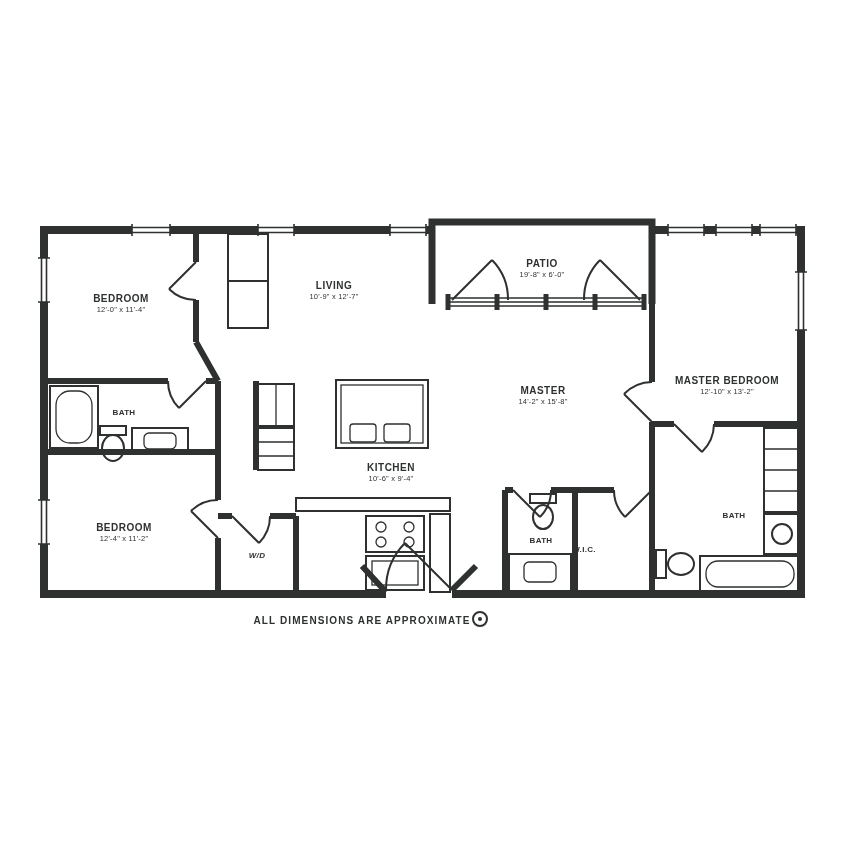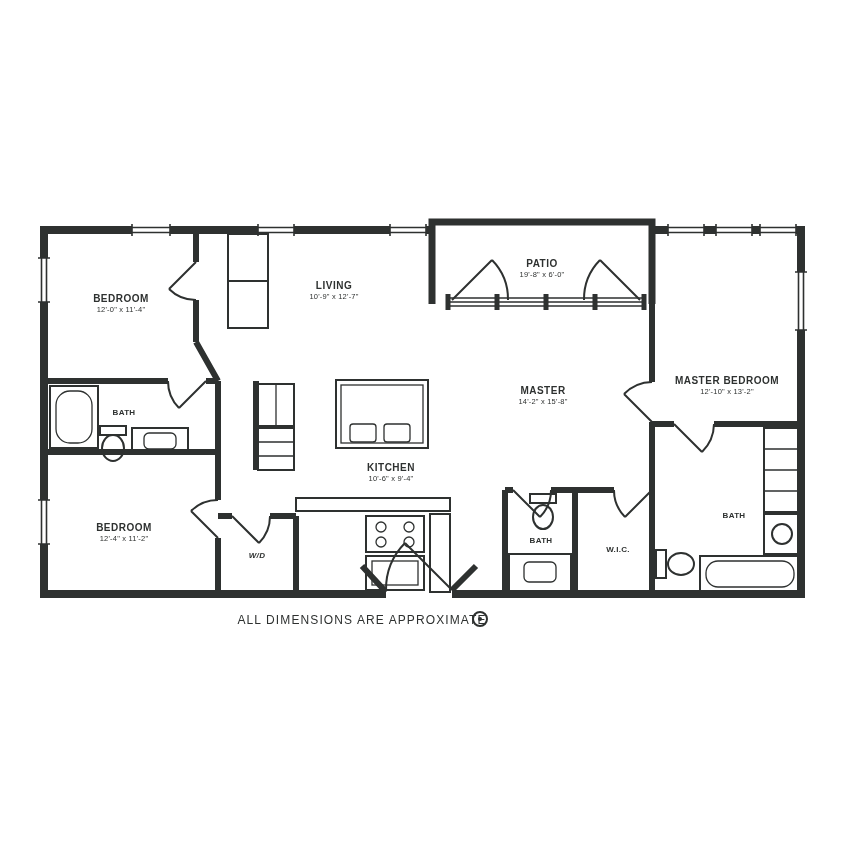--- a/index.html
+++ b/index.html
@@ -19,21 +19,21 @@
   svg .thin{stroke-width:1.6;}
   svg .wf{fill:var(--bg);stroke:none;}
   .room-label{
     position:absolute;transform:translate(-50%,-50%);text-align:center;
     line-height:1.3;white-space:nowrap;z-index:5;
   }
   .room-name{display:block;font-size:10px;font-weight:bold;letter-spacing:.5px;}
   .room-dims{display:block;font-size:7.5px;letter-spacing:.2px;}
   .small .room-name{font-size:8px;letter-spacing:.3px;}
   .footer-note{
-    position:absolute;transform:translate(-50%,-50%);font-size:12px;font-weight:normal;
+    position:absolute;transform:translate(-50%,-50%);font-size:10px;font-weight:bold;
     letter-spacing:1.1px;white-space:nowrap;z-index:5;
   }
 </style>
 </head>
 <body>
 
 <div id="canvas">
 
   <svg width="844" height="844" viewBox="0 0 844 844">
 
@@ -225,21 +225,21 @@
   </div>
 
   <div class="room-label small" style="left:257px;top:556px;font-style:italic;">
     <span class="room-name">W/D</span>
   </div>
 
   <div class="room-label small" style="left:541px;top:541px;">
     <span class="room-name">BATH</span>
   </div>
 
-  <div class="room-label small" style="left:618px;top:550px;">
+  <div class="room-label small" style="left:584px;top:550px;">
     <span class="room-name">W.I.C.</span>
   </div>
 
   <div class="room-label small" style="left:734px;top:516px;">
     <span class="room-name">BATH</span>
   </div>
 
   <div class="footer-note" style="left:362px;top:620px;">ALL DIMENSIONS ARE APPROXIMATE</div>
 
 </div>

